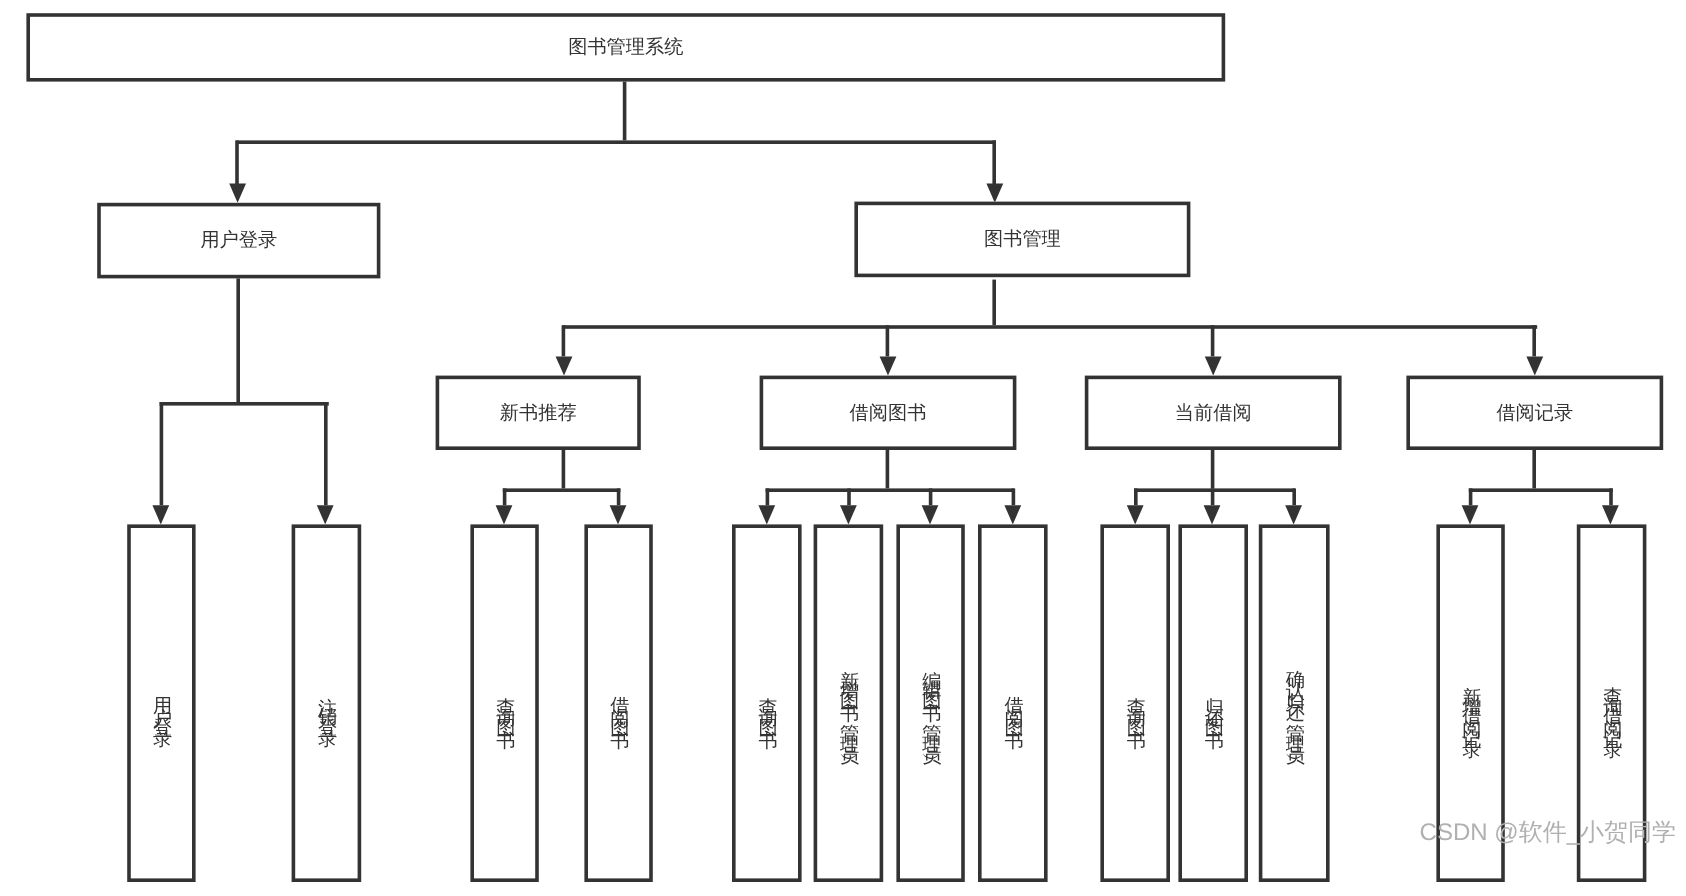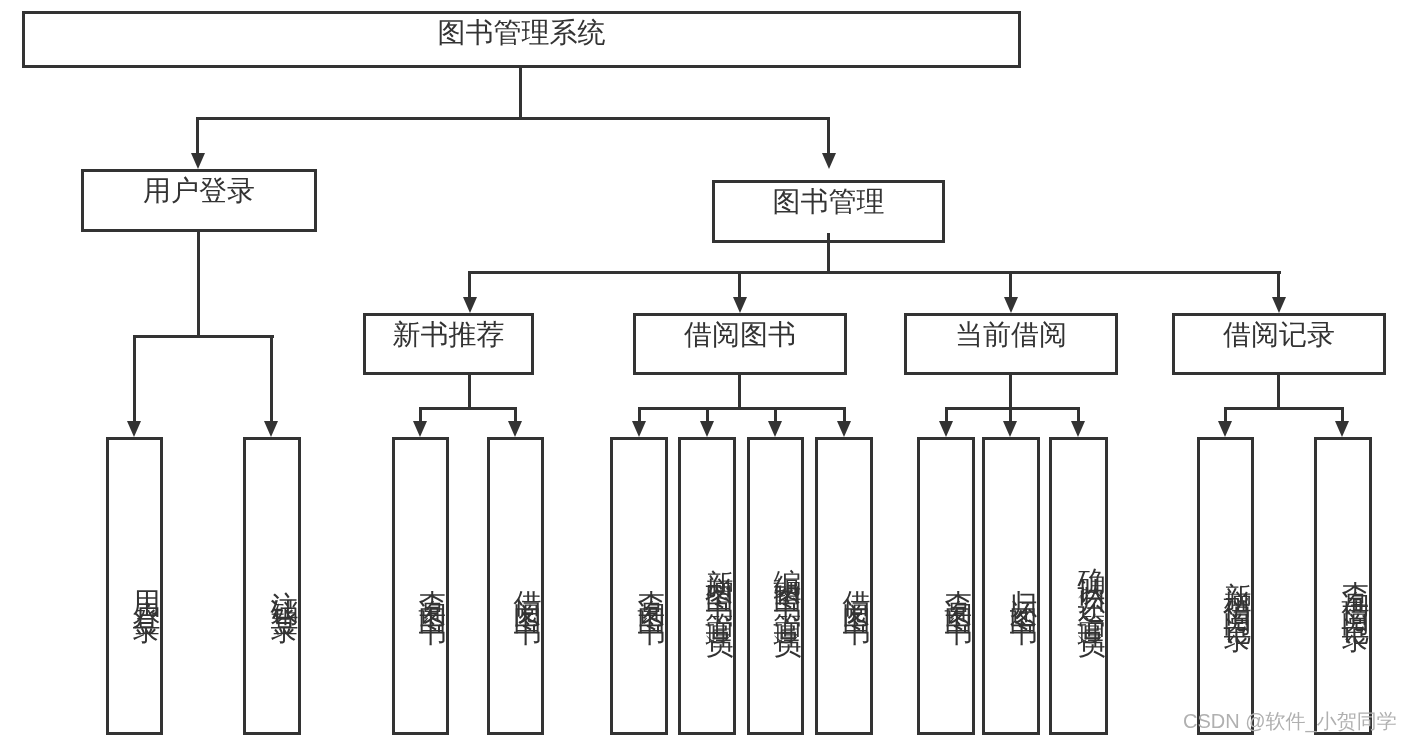--- a/index.html
+++ b/index.html
@@ -8,42 +8,42 @@
     width:1405px;height:747px;
     background:var(--bg,#fff);
     font-family:"Liberation Sans","DejaVu Sans",sans-serif;
     overflow:hidden;
   }
   .box{
     position:absolute;
     box-sizing:border-box;
     background:var(--boxbg,#fff);
     border:3px solid var(--line,#333);
-    display:flex;align-items:flex-start;justify-content:center;
-    font-size:28px;color:var(--text,#333);
+    display:flex;align-items:center;justify-content:center;
+    font-size:16px;color:var(--text,#333);
     text-align:center;
   }
   .vbox{
     writing-mode:vertical-rl;
     text-orientation:mixed;
     letter-spacing:9px;
     line-height:1;
     padding:6px 0;
   }
   .vl{position:absolute;width:3px;background:var(--line,#333);}
   .hl{position:absolute;height:3px;background:var(--line,#333);}
   .arrow{
     position:absolute;width:0;height:0;
     border-left:7px solid transparent;
     border-right:7px solid transparent;
     border-top:16px solid var(--line,#333);
   }
   .watermark{
     position:absolute;
-    left:1183px;top:708px;
+    left:1183px;top:680px;
     font-size:20px;
     color:var(--wm,#b0b0b0);
     white-space:nowrap;
     z-index:5;
   }
 </style>
 </head>
 <body>
 
 <div class="stage" style="--line: #333333; --text: #333333; --boxbg: #ffffff; --bg: #ffffff; --wm: #b0b0b0;">
@@ -55,21 +55,21 @@
   <div class="vl" style="left:519px;top:68px;height:49px"></div>
   <div class="hl" style="left:197px;top:117px;width:633px"></div>
   <div class="vl" style="left:196px;top:117px;height:37px"></div>
   <div class="arrow" style="left:191px;top:153px"></div>
   <div class="vl" style="left:827px;top:117px;height:37px"></div>
   <div class="arrow" style="left:822px;top:153px"></div>
 
   <div class="box" style="left:81px;top:169px;width:236px;height:63px">
     <span>用户登录</span>
   </div>
-  <div class="box" style="left:712px;top:180px;width:233px;height:63px">
+  <div class="box" style="left:712px;top:168px;width:280px;height:63px">
     <span>图书管理</span>
   </div>
 
   <div class="vl" style="left:197px;top:232px;height:103px"></div>
   <div class="hl" style="left:133px;top:335px;width:141px"></div>
   <div class="vl" style="left:133px;top:335px;height:86px"></div>
   <div class="arrow" style="left:127px;top:421px"></div>
   <div class="vl" style="left:270px;top:335px;height:86px"></div>
   <div class="arrow" style="left:264px;top:421px"></div>
 

